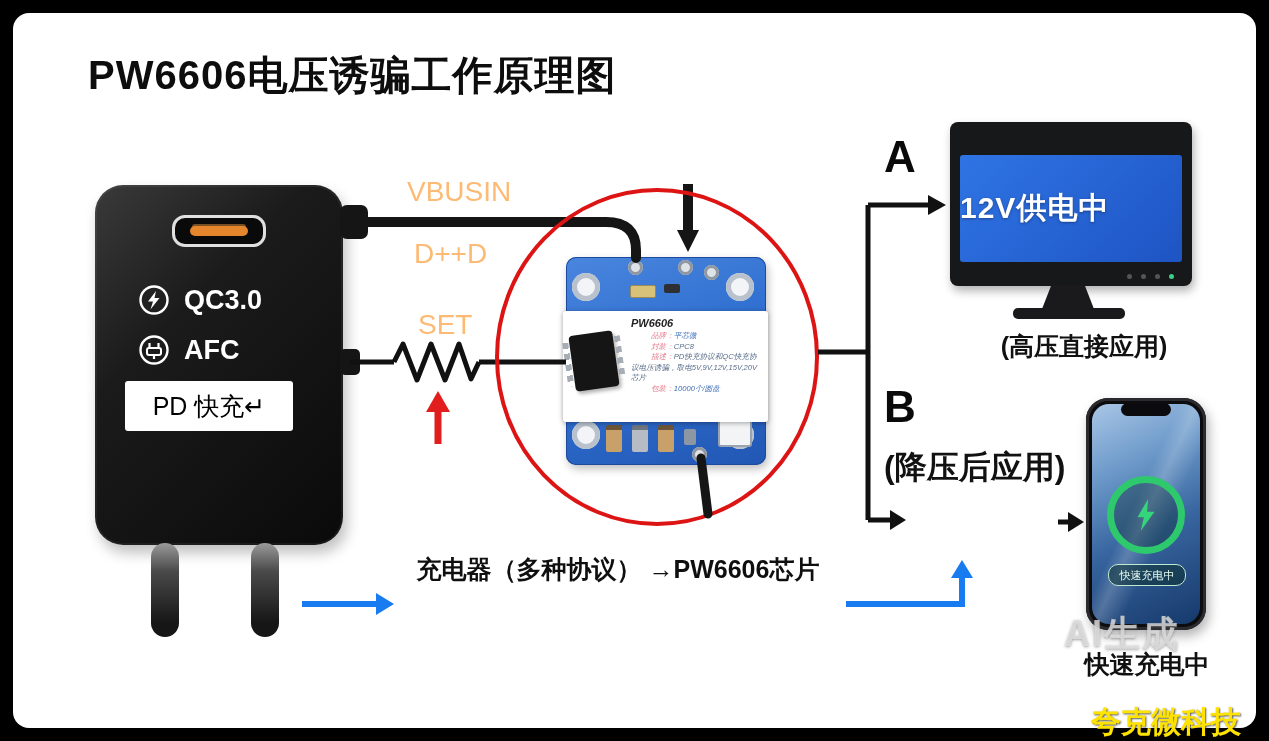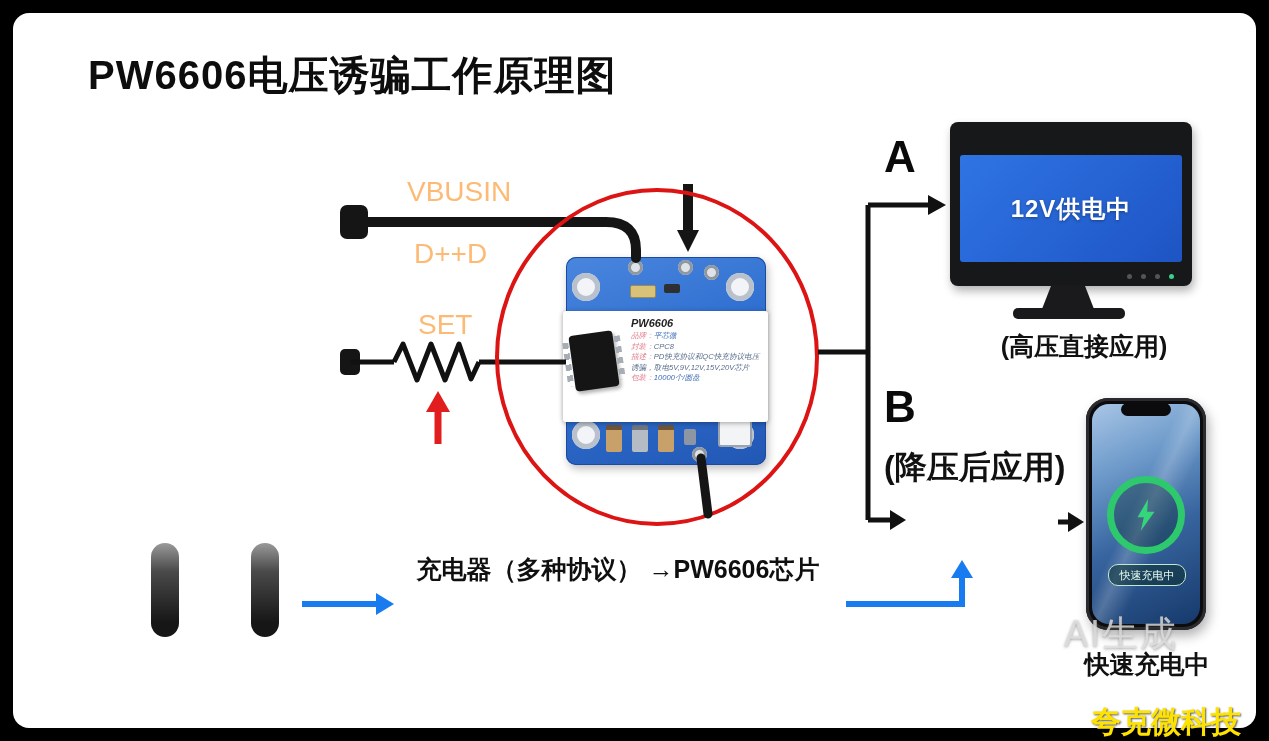--- a/index.html
+++ b/index.html
@@ -50,32 +50,32 @@
         box-shadow:0 1px 5px rgba(0,0,0,.35);display:flex;}
   .chip-wrap{position:relative;width:66px;height:100%;}
   .chip{position:absolute;left:9px;top:22px;width:44px;height:56px;background:#151515;border-radius:4px;
         transform:rotate(-8deg);box-shadow:2px 3px 4px rgba(0,0,0,.3);}
   .chip::before,.chip::after{content:"";position:absolute;top:6px;bottom:6px;width:6px;
         background:repeating-linear-gradient(#a7adb5 0 6px,transparent 6px 11px);}
   .chip::before{left:-7px;} .chip::after{right:-7px;}
   .card-text{flex:1;padding:6px 6px 4px 2px;overflow:hidden;font-style:italic;}
   .card-name{font-size:11px;font-weight:700;color:#222;margin-bottom:2px;}
   .spec{font-size:7.6px;line-height:10.6px;color:#5a6e8c;}
-  .spec .lbl{color:#e2798a;}
+  .spec .lbl{color:#e2798a;margin-left:20px;}
   .spec .blue{color:#3f6db5;}
 
   
   .big-letter{position:absolute;font-size:44px;font-weight:800;color:#0a0a0a;}
   .letter-a{left:884px;top:132px;}
   .letter-b{left:884px;top:382px;}
   .monitor{position:absolute;left:950px;top:122px;width:242px;height:164px;background:#17181a;border-radius:8px;
            box-shadow:2px 5px 10px rgba(0,0,0,.3);}
   .monitor-screen{position:absolute;left:10px;top:9px;right:10px;bottom:24px;border-radius:3px;
            background:linear-gradient(135deg,#2f74e4 0%,#1e54c4 100%);
-           display:flex;align-items:center;justify-content:center;color:#fff;font-size:24px;font-weight:700;letter-spacing:1px;
+           display:flex;align-items:center;justify-content:flex-start;color:#fff;font-size:30px;font-weight:700;letter-spacing:1px;
            text-shadow:0 1px 3px rgba(0,0,0,.35);margin-top:24px;}
   .monitor-dots{position:absolute;right:18px;bottom:7px;display:flex;gap:9px;}
   .monitor-dots i{width:5px;height:5px;border-radius:50%;background:#555;}
   .monitor-dots i.on{background:#39d08a;}
   .monitor-neck{position:absolute;left:1042px;top:285px;width:52px;height:24px;background:#1a1a1c;
            clip-path:polygon(18% 0,82% 0,100% 100%,0 100%);}
   .monitor-base{position:absolute;left:1013px;top:308px;width:112px;height:11px;border-radius:5px;background:#1a1a1c;}
   .caption-a{position:absolute;left:954px;top:330px;width:260px;text-align:center;font-size:25px;font-weight:700;}
 
   
@@ -94,35 +94,57 @@
          border:7px solid #2ec96d;background:rgba(8,42,40,.35);z-index:2;display:flex;align-items:center;justify-content:center;}
   .charge-badge{position:absolute;left:22px;top:166px;width:76px;height:20px;border-radius:10px;z-index:2;
          border:1.5px solid #bfe9d2;background:rgba(10,45,40,.5);color:#eafff3;font-size:11px;
          display:flex;align-items:center;justify-content:center;}
   .phone-caption{position:absolute;left:1076px;top:648px;width:142px;text-align:center;font-size:25px;font-weight:700;z-index:8;}
 
   
   .flow-text{position:absolute;left:368px;top:551px;width:500px;text-align:center;
              font-size:25px;font-weight:700;line-height:37px;color:#0f0f0f;}
 
-  .watermark{position:absolute;left:1064px;top:610px;font-size:36px;font-weight:400;z-index:9;
+  .watermark{position:absolute;left:1064px;top:610px;font-size:36px;font-weight:700;z-index:9;
              color:rgba(225,225,225,.8);text-shadow:0 1px 3px rgba(90,90,90,.55);letter-spacing:2px;}
   .brand-mark{position:absolute;right:28px;top:702px;font-size:30px;font-weight:700;color:#ffe300;
               text-shadow:1px 1px 2px rgba(0,0,0,.65);z-index:9;}
 
   .overlay{position:absolute;inset:0;z-index:5;pointer-events:none;}
 </style>
 </head>
 <body>
 
 <div class="stage">
   <div class="panel"></div>
 
   <h1 class="title">PW6606电压诱骗工作原理图</h1>
 
+  <div class="charger">
+    <div class="usb-port">
+      <div class="usb-tongue"></div>
+    </div>
+    <div class="proto-row qc">
+      <svg class="proto-icon" viewBox="0 0 34 34">
+        <circle cx="17" cy="17" r="13.5" fill="none" stroke="#fff" stroke-width="2.4"></circle>
+        <path d="M19 8 L11 18.5 h5 l-2.5 8 9-11.5 h-5 z" fill="#fff"></path>
+      </svg>
+      <span>QC3.0</span>
+    </div>
+    <div class="proto-row afc">
+      <svg class="proto-icon" viewBox="0 0 34 34">
+        <circle cx="17" cy="17" r="13.5" fill="none" stroke="#fff" stroke-width="2.4"></circle>
+        <path d="M12.5 10 v5 M21.5 10 v5" stroke="#fff" stroke-width="2.2" fill="none"></path>
+        <rect x="10" y="15" width="14" height="7" rx="2" fill="none" stroke="#fff" stroke-width="2"></rect>
+        <path d="M17 22 v4" stroke="#fff" stroke-width="2.2"></path>
+      </svg>
+      <span>AFC</span>
+    </div>
+    <div class="pd-label">PD 快充↵</div>
+  </div>
   <div class="pin left"></div>
   <div class="pin right"></div>
 
   <div class="wire-label lbl-vbusin">VBUSIN</div>
   <div class="wire-label lbl-dd">D++D</div>
   <div class="wire-label lbl-set">SET</div>
 
   <div class="pcb">
     <div class="hole" style="left:6px;top:16px;"></div>
     <div class="hole" style="left:160px;top:16px;"></div>

